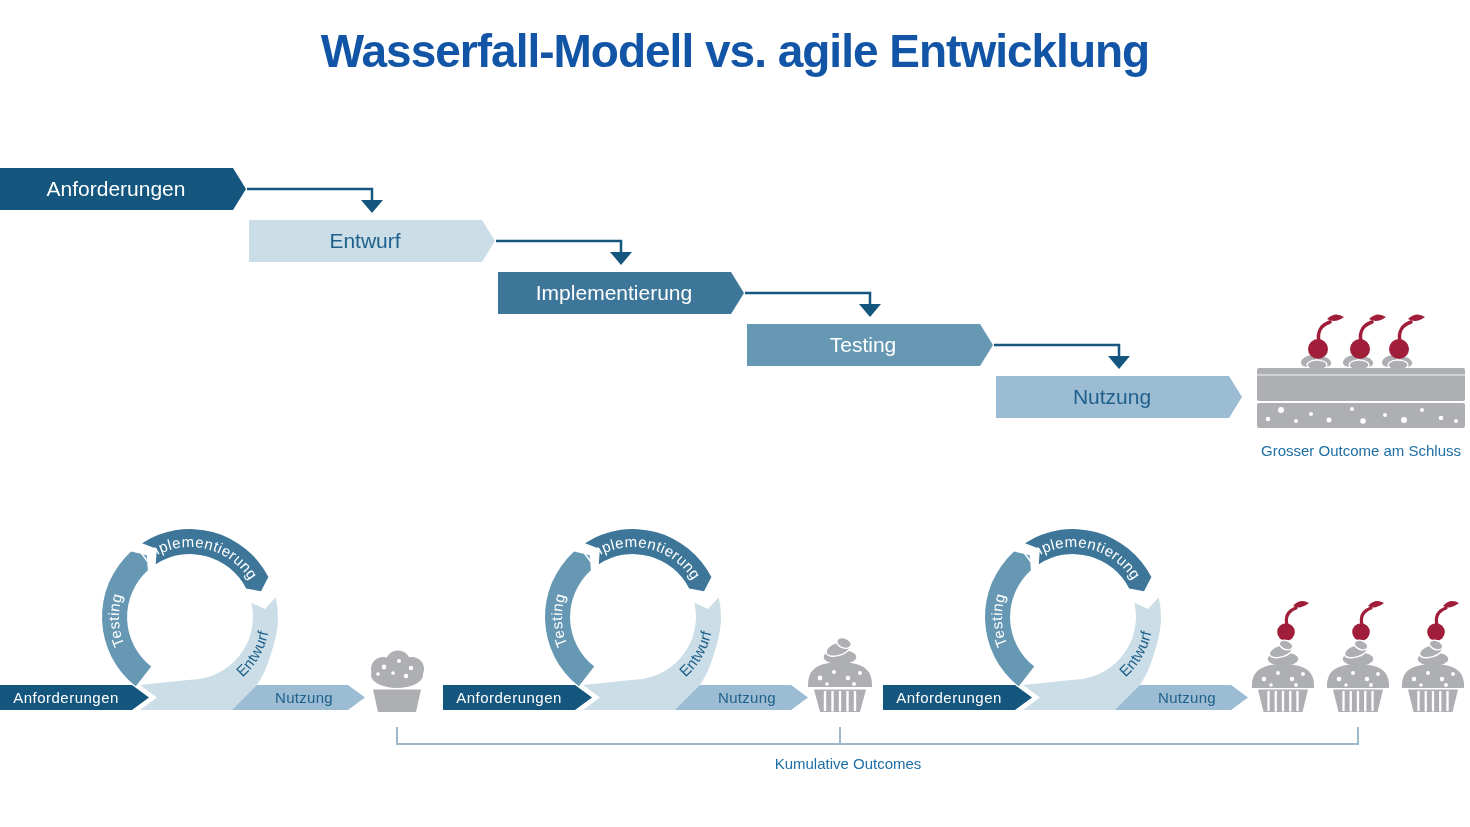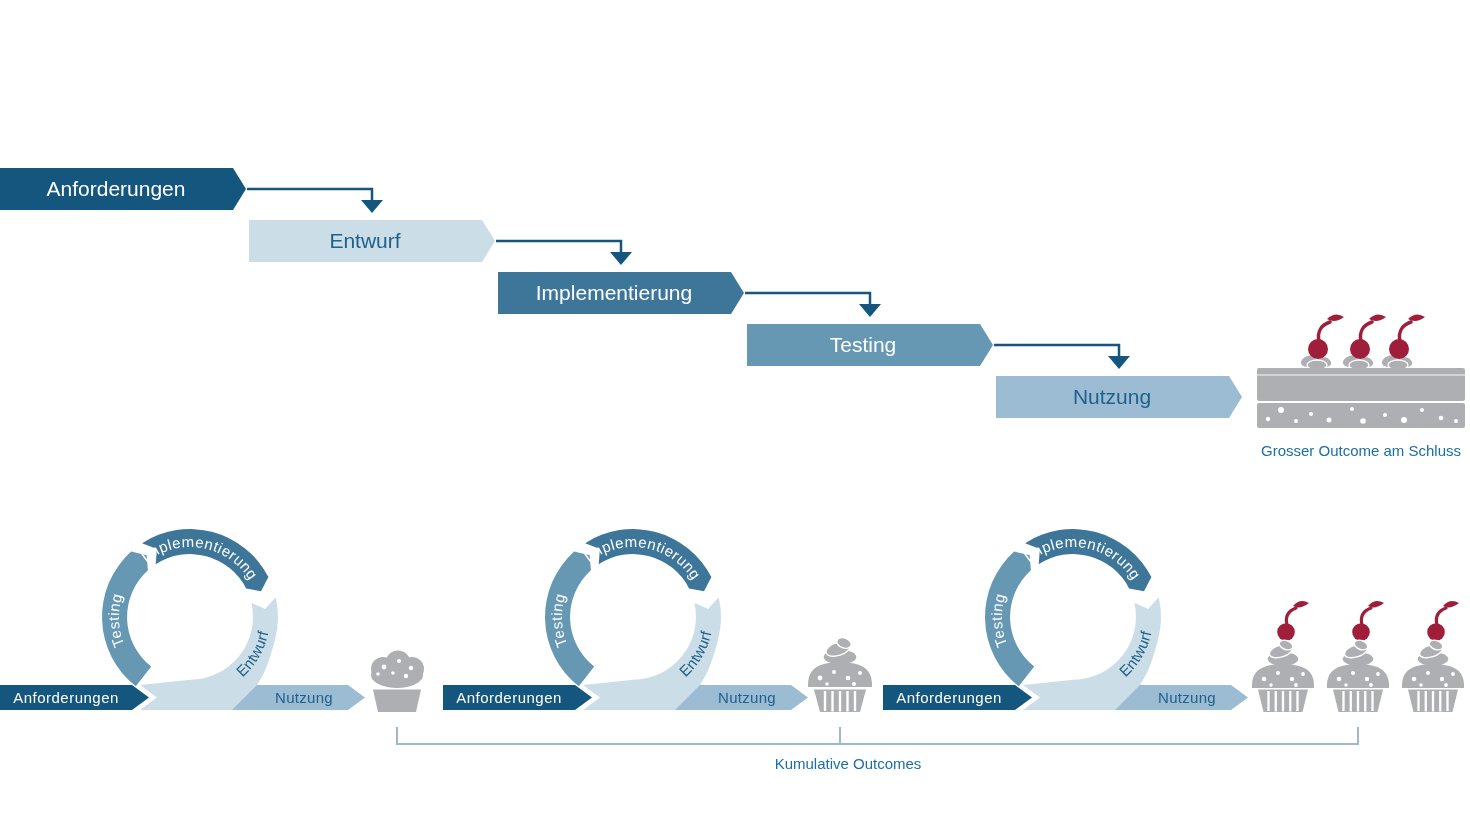--- a/index.html
+++ b/index.html
@@ -12,20 +12,21 @@
   .bar-label-dark{fill:#1F618C;font-size:21px;}
   .loop-label-light{fill:#ffffff;font-size:15px;letter-spacing:.5px;}
   .loop-label-dark{fill:#1F618C;font-size:15px;letter-spacing:.3px;}
   .caption{fill:#1C6EA4;font-size:15px;}
 </style>
 </head>
 <body>
 
 <div class="canvas">
 
+  <div class="title">Wasserfall-Modell vs. agile Entwicklung</div>
 
   <svg width="1470" height="827" viewBox="0 0 1470 827">
     <defs>
 
       <path id="tpTest" d="M131.8,132.7 A71,71 0 0 1 128.5,56.5" fill="none"></path>
       <path id="tpImpl" d="M143.2,40 A70,70 0 0 1 251.8,59.1" fill="none"></path>
       <path id="tpEntw" d="M227.5,162.6 A80,80 0 0 0 269.9,89.2" fill="none"></path>
 
       <g id="cupcakeDef">
         <path d="M4,625 C2,617 5,611 13,608" stroke="#A01E3A" stroke-width="3.2" fill="none" stroke-linecap="round"></path>

